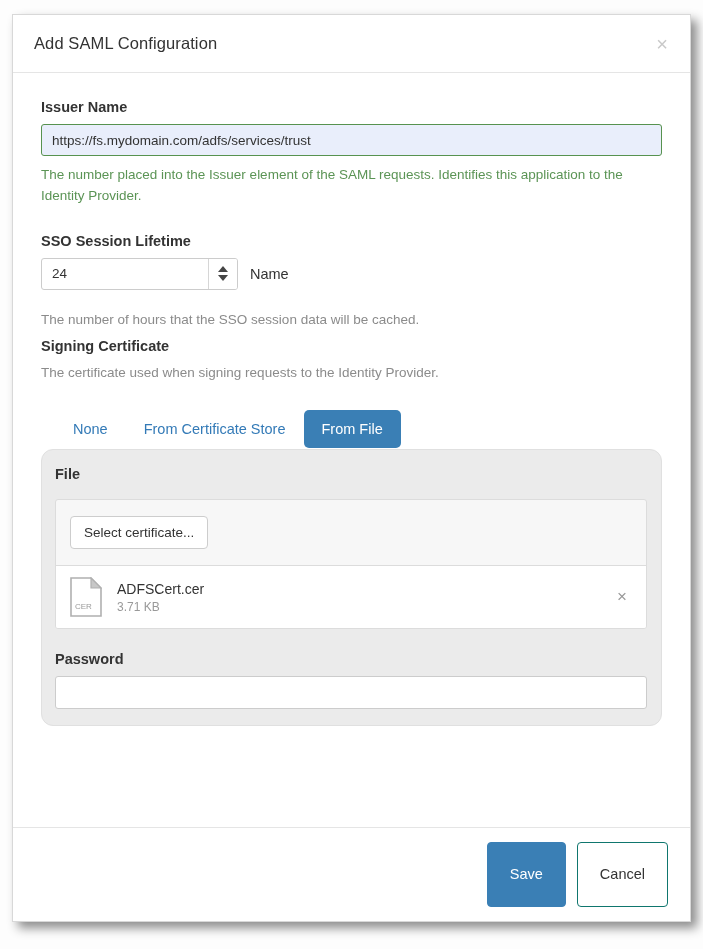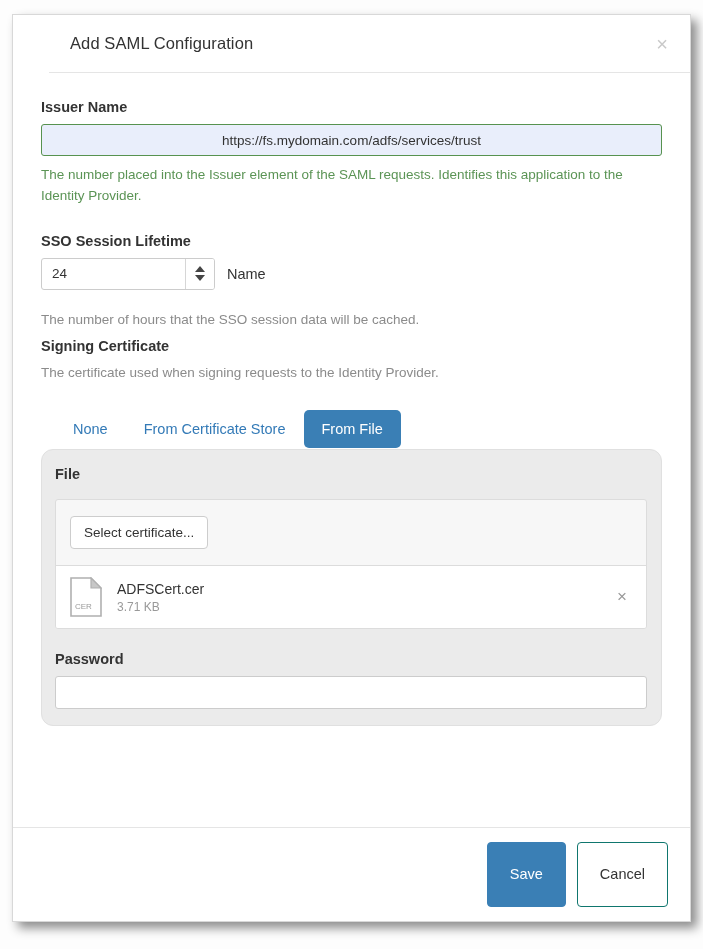--- a/index.html
+++ b/index.html
@@ -33,21 +33,20 @@
 
   
   .modal-header {
     height: 58px;
     flex: 0 0 58px;
     border-bottom: 1px solid #e5e5e5;
     display: flex;
     align-items: center;
     padding: 0 18px 0 21px;
     box-sizing: border-box;
-    margin-left: 36px;
   }
   .modal-title {
     font-size: 16.5px;
     color: #333333;
     letter-spacing: 0.1px;
     flex: 1 1 auto;
   }
   .close-btn {
     font-size: 20px;
     line-height: 1;
@@ -80,21 +79,20 @@
     height: 32px;
     box-sizing: border-box;
     background: #e9eefb;
     border: 1px solid #57924f;
     border-radius: 3px;
     padding: 0 10px;
     font-size: 13.5px;
     color: #333333;
     font-family: "Liberation Sans", sans-serif;
     outline: none;
-    text-align: center;
   }
 
   .help-green {
     font-size: 13.5px;
     color: #5b9455;
     line-height: 1.55;
     margin: 9px 0 0 0;
     max-width: 645px;
   }
   .help-gray {
@@ -107,21 +105,21 @@
   .section-gap-1 { margin-top: 26px; }
   .section-gap-2 { margin-top: 8px; }
 
   
   .spinner-row {
     display: flex;
     align-items: center;
   }
   .spinner {
     display: flex;
-    width: 174px;
+    width: 197px;
     height: 32px;
     border: 1px solid #cccccc;
     border-radius: 3px;
     background: #ffffff;
     box-sizing: border-box;
     overflow: hidden;
   }
   .spinner input {
     flex: 1 1 auto;
     border: none;

